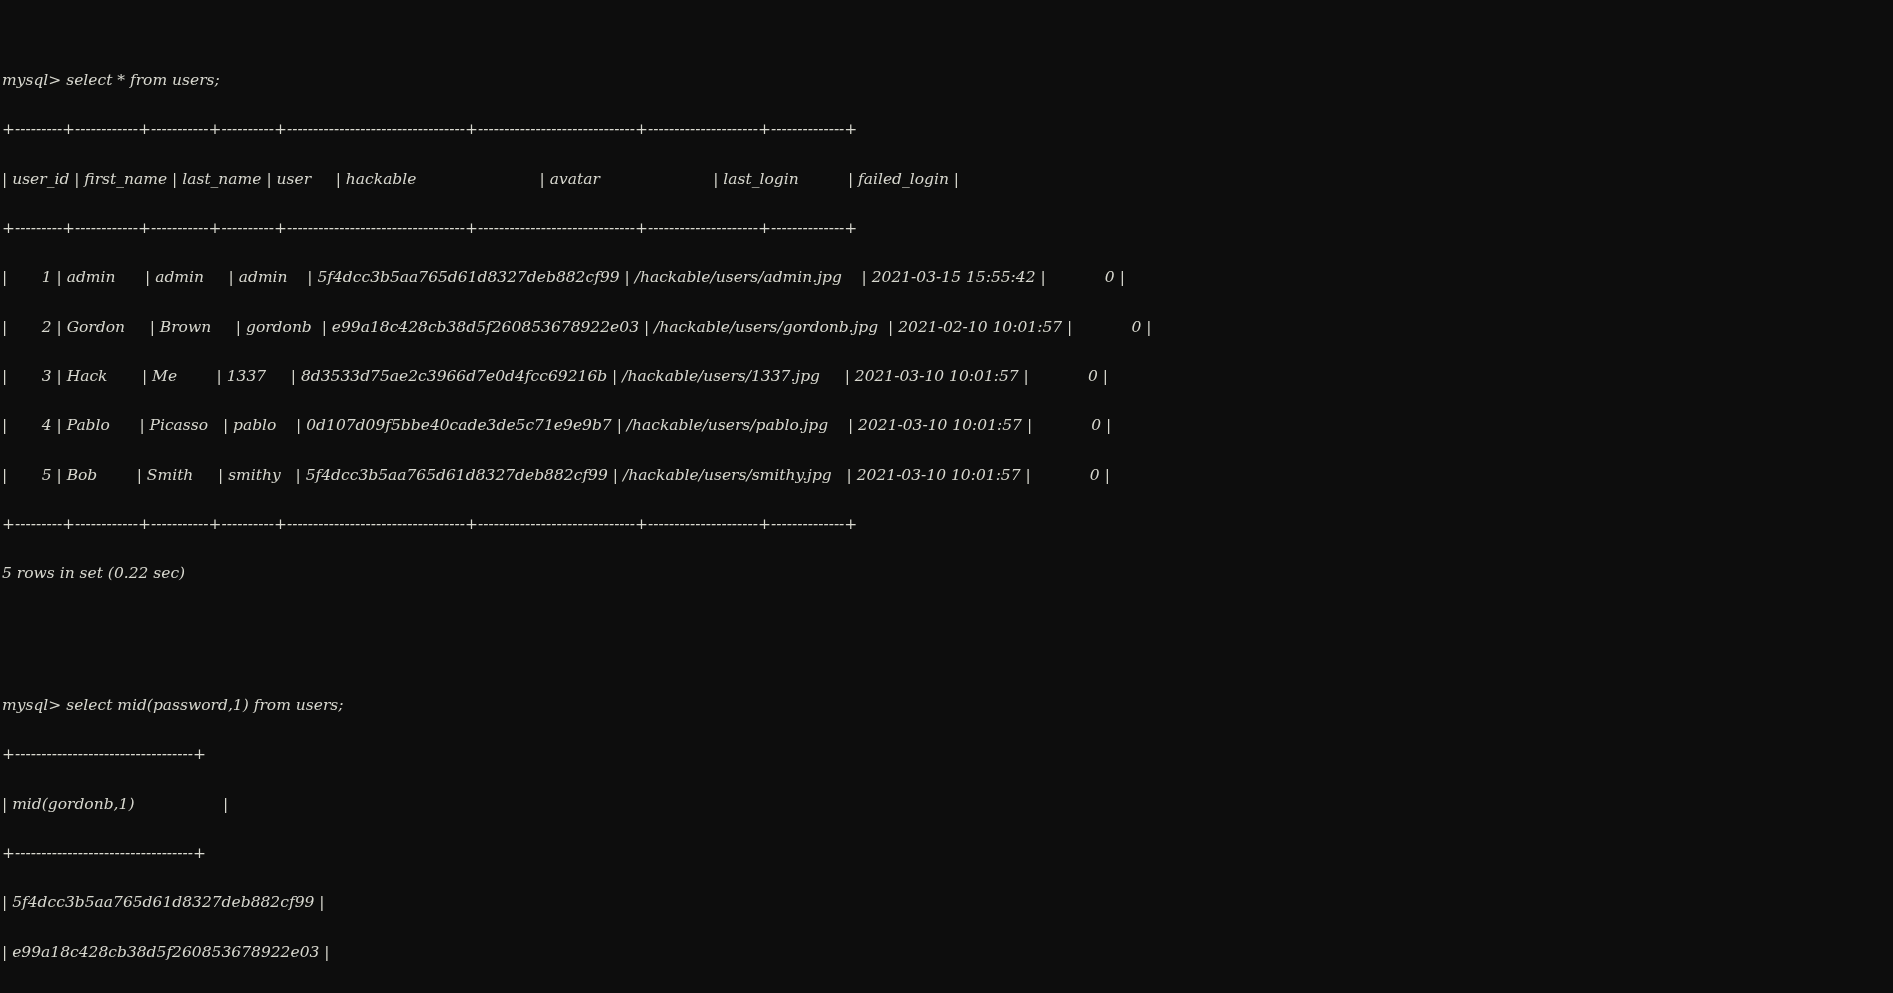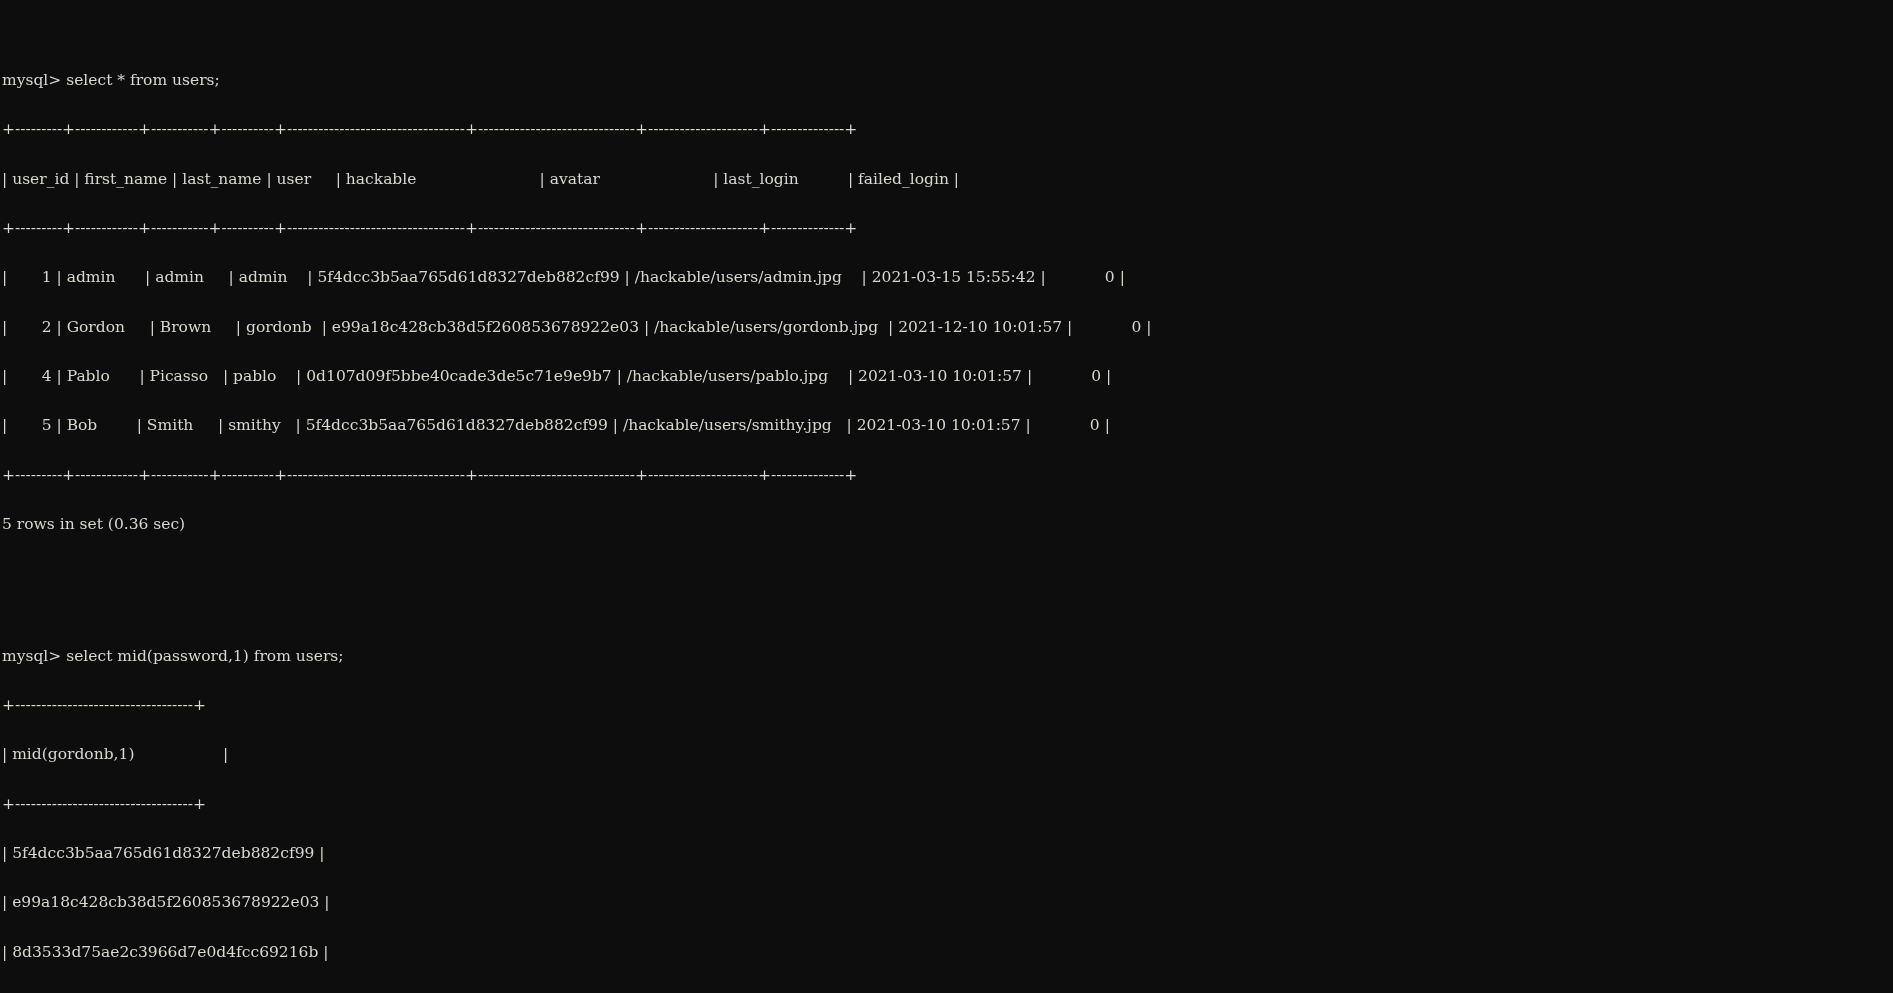--- a/index.html
+++ b/index.html
@@ -17,44 +17,46 @@
     background: #0d0d0d;
     color: #d8d8cf;
     font-family: "DejaVu Serif", "Liberation Serif", serif;
     font-size: 15.5px;
     line-height: 16.45px;
     letter-spacing: 0px;
     padding: 6px 0 0 2px;
     box-sizing: border-box;
     white-space: pre;
     overflow: hidden;
+    font-style: italic;
   }
   .line {
     white-space: pre;
     height: 16.45px;
     font-family: "DejaVu Serif", "Liberation Serif", serif;
   }
   .blank { height: 16.45px; }
 </style>
 </head>
 <body>
 
 <div id="terminal" style="background: rgb(13, 13, 13); color: rgb(216, 216, 207);">
 
   
   <div class="line">mysql&gt; select * from users;</div>
   <div class="line">+---------+------------+-----------+----------+----------------------------------+------------------------------+---------------------+--------------+</div>
   <div class="line">| user_id | first_name | last_name | user     | hackable                         | avatar                       | last_login          | failed_login |</div>
   <div class="line">+---------+------------+-----------+----------+----------------------------------+------------------------------+---------------------+--------------+</div>
   <div class="line">|       1 | admin      | admin     | admin    | 5f4dcc3b5aa765d61d8327deb882cf99 | /hackable/users/admin.jpg    | 2021-03-15 15:55:42 |            0 |</div>
-  <div class="line">|       2 | Gordon     | Brown     | gordonb  | e99a18c428cb38d5f260853678922e03 | /hackable/users/gordonb.jpg  | 2021-12-10 10:01:57 |            0 |</div>
+  <div class="line">|       2 | Gordon     | Brown     | gordonb  | e99a18c428cb38d5f260853678922e03 | /hackable/users/gordonb.jpg  | 2021-02-10 10:01:57 |            0 |</div>
+  <div class="line">|       3 | Hack       | Me        | 1337     | 8d3533d75ae2c3966d7e0d4fcc69216b | /hackable/users/1337.jpg     | 2021-03-10 10:01:57 |            0 |</div>
   <div class="line">|       4 | Pablo      | Picasso   | pablo    | 0d107d09f5bbe40cade3de5c71e9e9b7 | /hackable/users/pablo.jpg    | 2021-03-10 10:01:57 |            0 |</div>
   <div class="line">|       5 | Bob        | Smith     | smithy   | 5f4dcc3b5aa765d61d8327deb882cf99 | /hackable/users/smithy.jpg   | 2021-03-10 10:01:57 |            0 |</div>
   <div class="line">+---------+------------+-----------+----------+----------------------------------+------------------------------+---------------------+--------------+</div>
-  <div class="line">5 rows in set (0.36 sec)</div>
+  <div class="line">5 rows in set (0.22 sec)</div>
   <div class="blank"></div>
 
   
   <div class="line">mysql&gt; select mid(password,1) from users;</div>
   <div class="line">+----------------------------------+</div>
   <div class="line">| mid(gordonb,1)                  |</div>
   <div class="line">+----------------------------------+</div>
   <div class="line">| 5f4dcc3b5aa765d61d8327deb882cf99 |</div>
   <div class="line">| e99a18c428cb38d5f260853678922e03 |</div>
   <div class="line">| 8d3533d75ae2c3966d7e0d4fcc69216b |</div>

